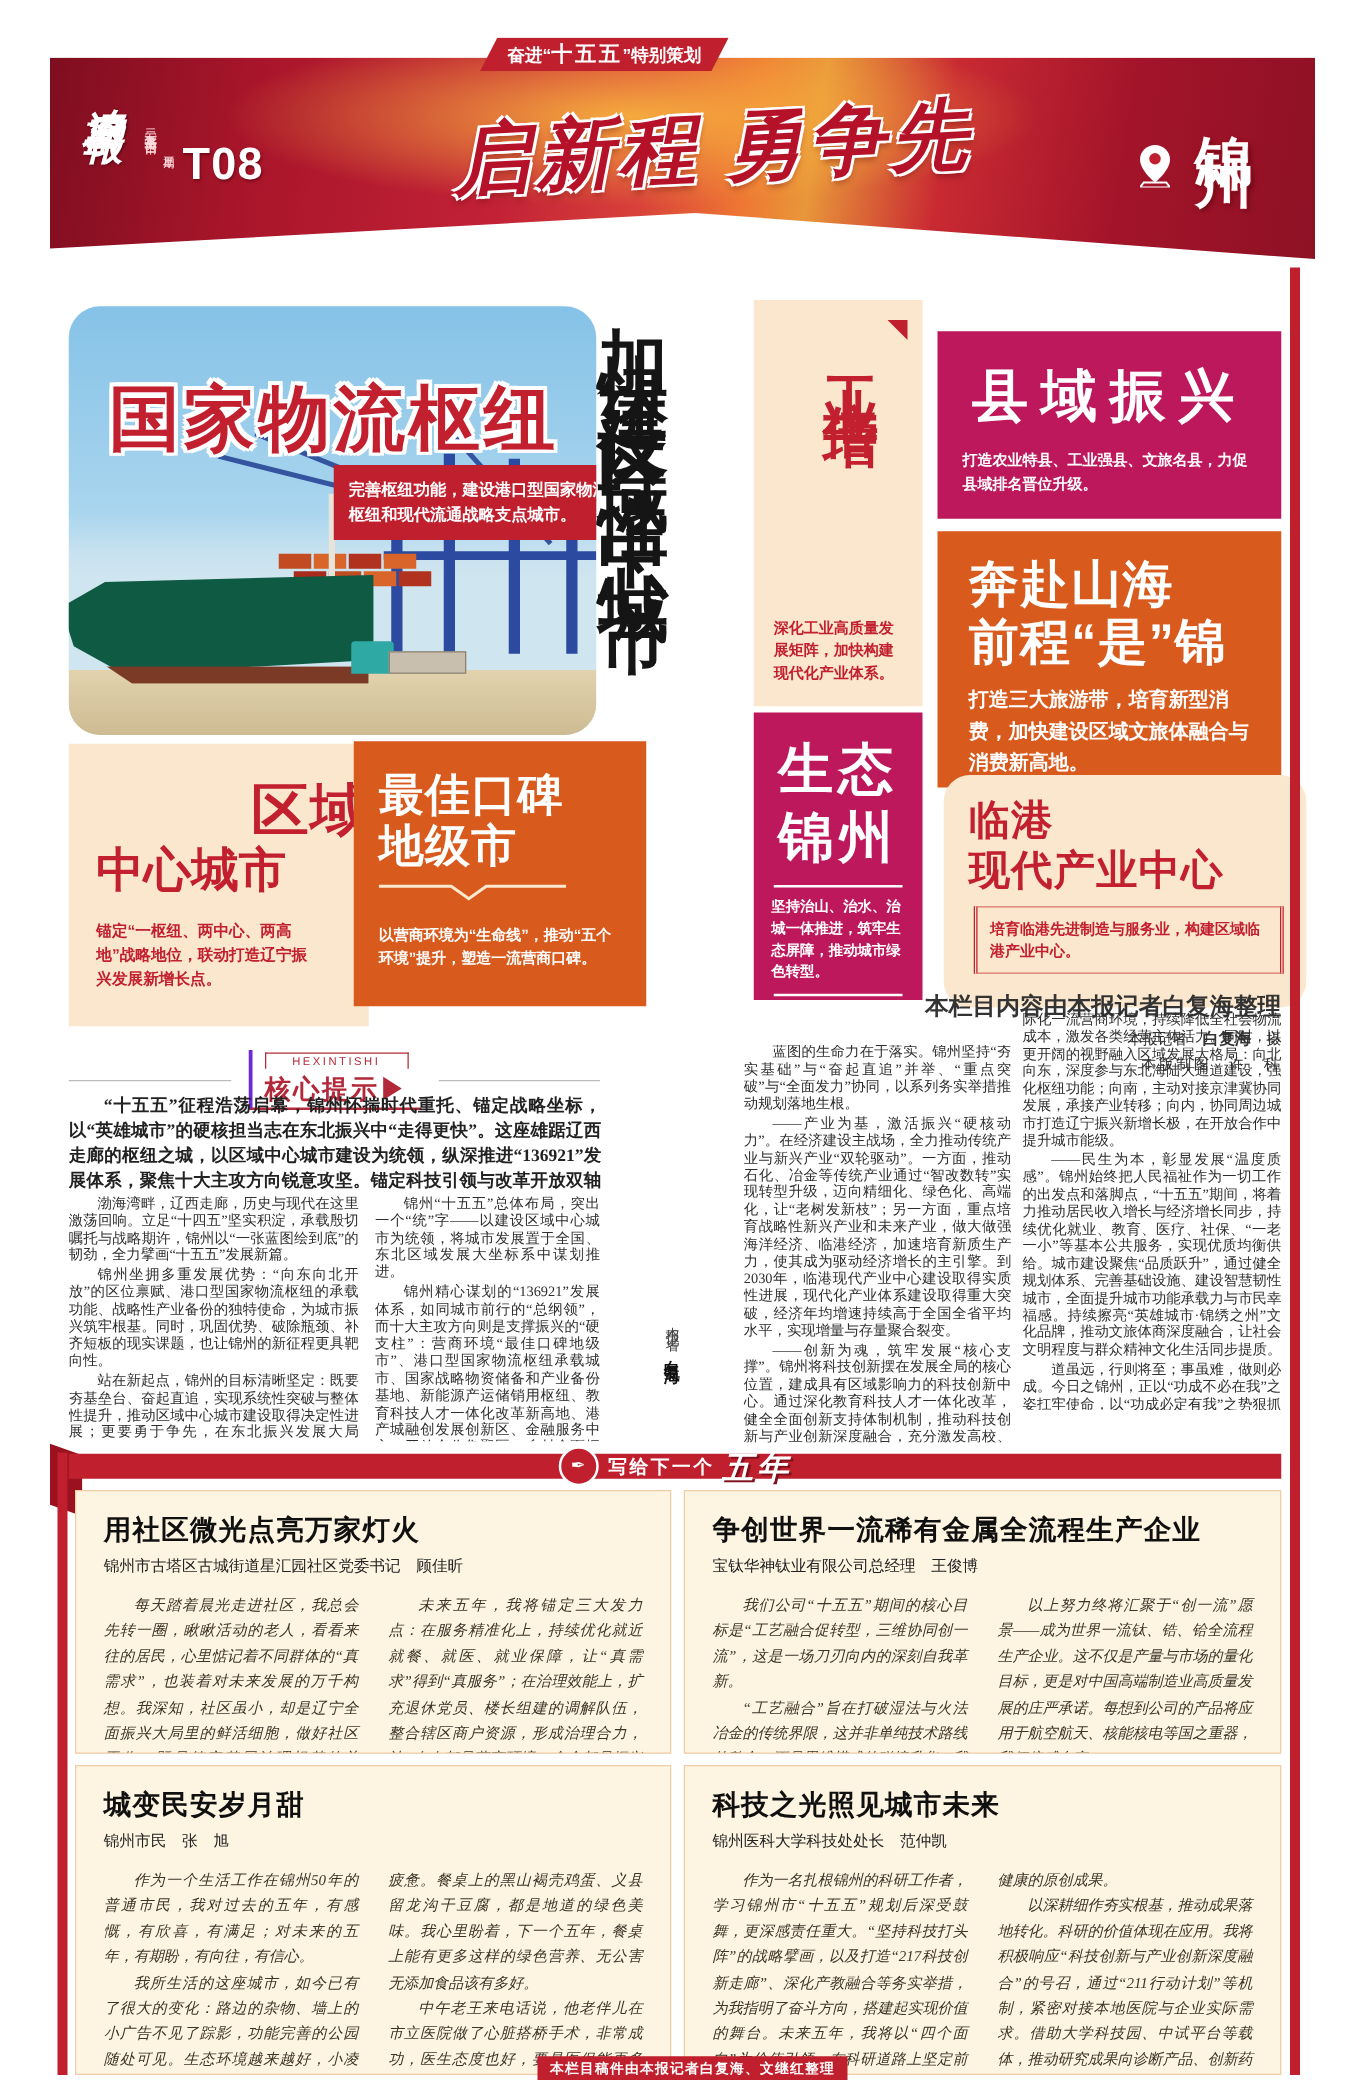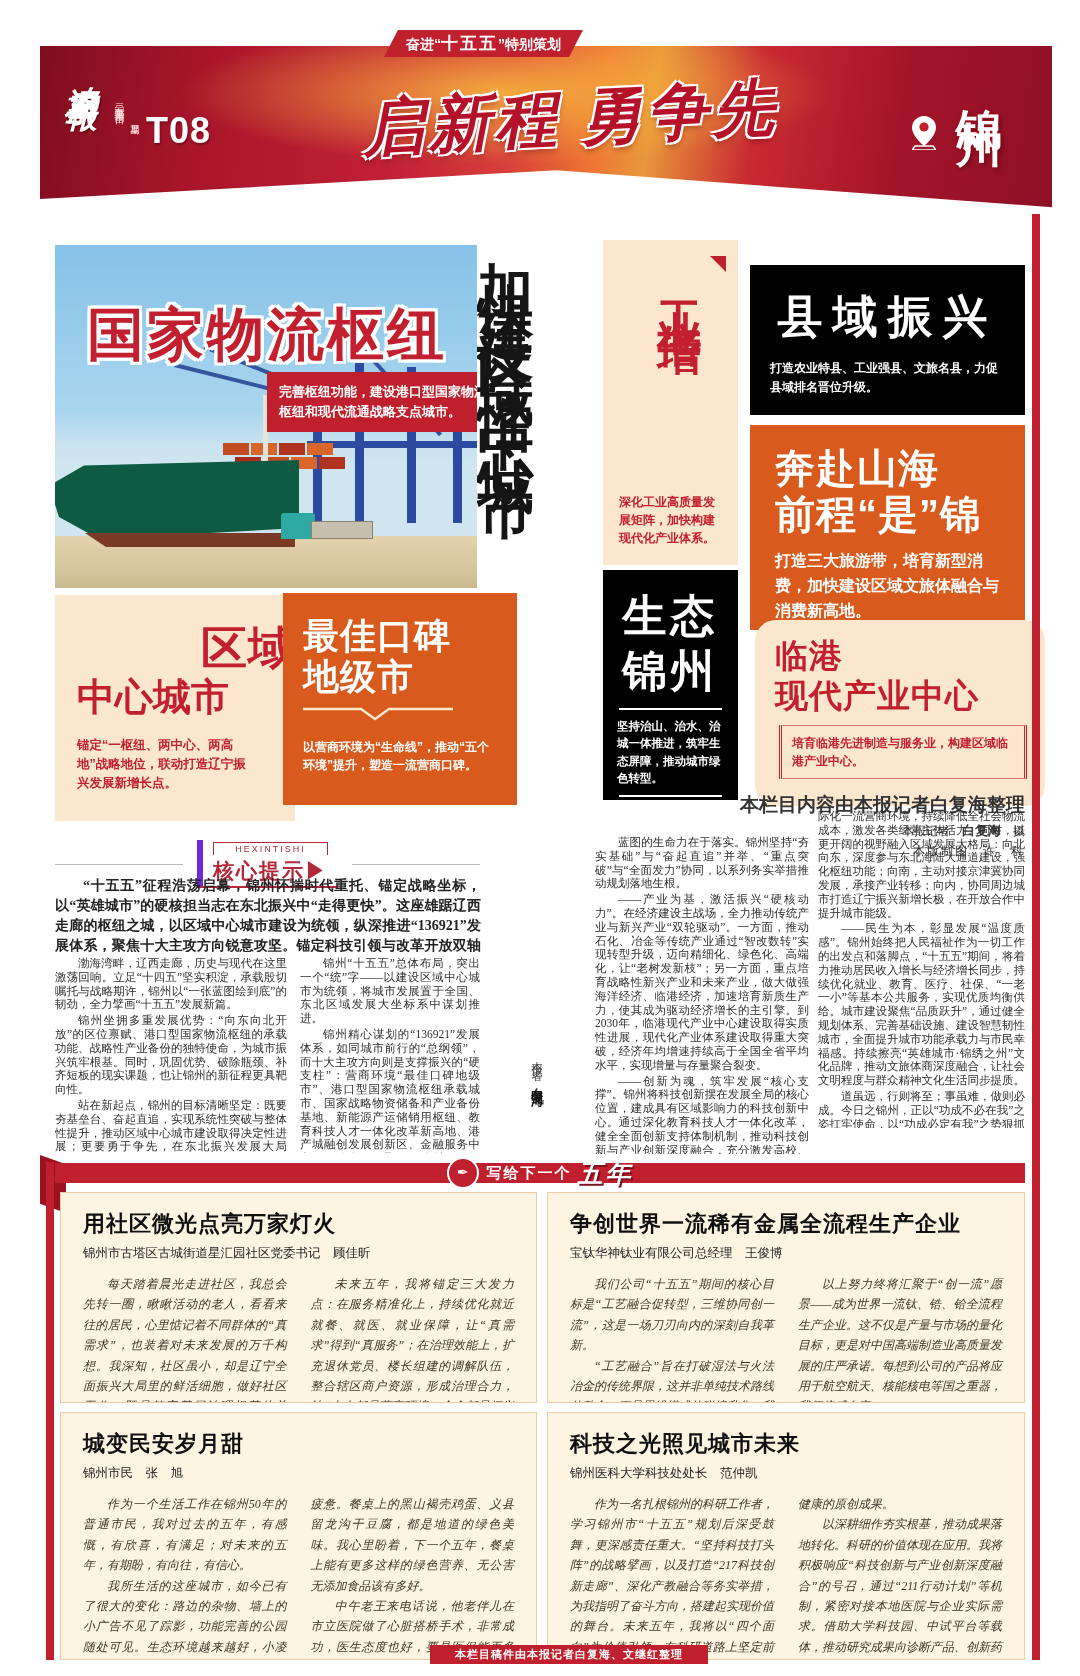--- a/index.html
+++ b/index.html
@@ -31,21 +31,21 @@
     font-weight:900;font-size:46px;letter-spacing:12px;
     text-shadow:-1px -1px 0 #9b1120,1px -1px 0 #9b1120,-1px 1px 0 #9b1120,2px 2px 4px #6d0a18;}
   .m-pin{left:912px;top:116px;}
 
   
   .vhead{left:470px;top:216px;height:880px;font-family:"Liberation Serif",serif;font-weight:900;
     font-size:56px;color:#151515;letter-spacing:22px;line-height:72px;}
 
   
   .photo{left:55px;top:245px;width:422px;height:343px;overflow:hidden;
-    background:linear-gradient(#85c2e7 0%,#a9d5ee 48%,#c9e2f0 58%,#cfe5ef 63%);}
+    background:linear-gradient(#85c2e7 0%,#a9d5ee 48%,#c9e2f0 58%,#cfe5ef 63%);border-radius:25px;}
   .dock{left:0;bottom:0;width:100%;height:52px;background:linear-gradient(#e2d3ae,#cdbb92);position:absolute;}
   .ship{left:-6px;top:215px;width:250px;height:92px;position:absolute;background:#0e5a42;
     clip-path:polygon(0 28%,14% 6%,100% 0,100% 74%,20% 86%,4% 62%);}
   .ship-stripe{left:30px;top:288px;width:210px;height:14px;position:absolute;background:#7a3a26;
     clip-path:polygon(0 0,100% 0,100% 100%,10% 100%);}
   .mast{left:208px;top:150px;width:5px;height:70px;position:absolute;background:#e8e4da;}
   .crane-post{position:absolute;width:9px;background:#2b4aa0;}
   .crane-beam{position:absolute;height:7px;background:#2b4aa0;}
   .crane-diag{position:absolute;height:4px;background:#34549f;transform-origin:left top;}
   .cont{position:absolute;width:26px;height:12px;}
@@ -53,21 +53,21 @@
   .truck-tr{left:256px;top:276px;width:60px;height:16px;position:absolute;background:#c8bfae;border:1px solid #8c8272;}
   .ph-head{left:32px;top:52px;width:380px;position:absolute;font-weight:900;font-size:57px;color:#c3202f;
     letter-spacing:3px;white-space:nowrap;
     text-shadow:-3px -3px 0 #fff,3px -3px 0 #fff,-3px 3px 0 #fff,3px 3px 0 #fff,0 -3px 0 #fff,0 3px 0 #fff,-3px 0 0 #fff,3px 0 0 #fff;}
   .ph-cap{left:212px;top:127px;width:210px;position:absolute;background:#c0202e;color:#fff;
     font-size:13px;font-weight:bold;line-height:1.55;padding:10px 12px;}
 
   
   .card{overflow:hidden;}
   .cream{background:#fbe7cd;}
-  .redbg{background:#000000;}
+  .redbg{background:#be185d;}
   .orangebg{background:#d85a1d;}
   .c-region{left:55px;top:595px;width:218px;height:198px;padding:28px 0 0 22px;}
   .c-region .t{font-size:46px;font-weight:900;color:#c3202f;line-height:1.12;letter-spacing:1px;text-align:right;}
   .c-region .t2{font-size:38px;font-weight:900;color:#c3202f;line-height:1.2;}
   .c-region .d{margin-top:16px;width:180px;font-size:12.5px;font-weight:bold;color:#c3202f;line-height:1.5;}
   .c-koubei{left:283px;top:593px;width:194px;height:190px;padding:22px 20px 0 20px;color:#fff;}
   .c-koubei .t{font-size:36px;font-weight:900;line-height:1.15;letter-spacing:1px;}
   .c-koubei .d{margin-top:12px;font-size:12px;font-weight:bold;line-height:1.55;}
   .c-industry{left:603px;top:240px;width:135px;height:325px;}
   .c-industry .t{position:absolute;right:28px;top:26px;height:260px;font-size:44px;font-weight:900;
@@ -94,21 +94,21 @@
 
   .credits{left:718px;top:792px;width:307px;text-align:right;color:#333;}
   .credits .l1{font-size:19px;font-weight:bold;font-family:Liberation Serif, serif;}
   .credits .l2{font-size:12px;margin-top:4px;}
   .credits .l2 b{font-size:13px;}
   .credits .l3{font-size:12px;margin-top:3px;letter-spacing:2px;}
 
   
   .tip-row{left:55px;top:840px;width:425px;display:flex;align-items:center;}
   .tip-row .line{flex:1;border-top:1px solid #bbb;}
-  .tip-box{margin:0 14px;text-align:center;border-left:6px solid #6d28d9;border-bottom:2px solid #b3293a;
+  .tip-box{margin:0 14px;text-align:center;border-left:3px solid #6d28d9;border-bottom:2px solid #b3293a;
     padding:2px 10px 1px;}
   .tip-en{display:block;font-size:9px;letter-spacing:2px;color:#b3293a;border:1px solid #b3293a;
     border-bottom:none;padding:1px 8px;}
   .tip-cn{display:block;font-size:21px;font-weight:900;color:#b3293a;font-family:"Liberation Serif",serif;
     letter-spacing:2px;margin-top:2px;}
   .lead{left:55px;top:876px;width:426px;height:76px;font-family:"Liberation Serif",serif;font-weight:bold;
     font-size:14px;line-height:1.42;color:#222;text-align:justify;text-indent:2em;overflow:hidden;}
   .bodycol{font-family:"Liberation Serif",serif;font-size:11.5px;line-height:1.2;color:#2e2e2e;
     text-align:justify;overflow:hidden;}
   .bodycol p{margin:0 0 2px;text-indent:2em;}
@@ -141,21 +141,21 @@
   .l-col{flex:1;}
   .l-col:first-child{margin-right:24px;}
   .l-col p{margin:0;font-family:"Liberation Serif",serif;font-style:italic;font-size:12px;line-height:1.7;
     color:#3d3328;text-align:justify;text-indent:2em;}
   .l-col p.no-indent{text-indent:0;}
   .lb1{left:60px;top:1192px;width:477px;height:211px;}
   .lb2{left:547px;top:1192px;width:478px;height:211px;}
   .lb3{left:60px;top:1412px;width:477px;height:248px;}
   .lb4{left:547px;top:1412px;width:478px;height:248px;}
   .fnote{left:430px;top:1645px;background:#c0202e;color:#fff;font-size:11px;font-weight:bold;
-    padding:2px 25px;letter-spacing:1px;}
+    padding:2px 10px;letter-spacing:1px;}
 </style>
 </head>
 <body>
 
 <div class="abs banner"></div>
 <div class="abs masthead vert">遼寧日報</div>
 <div class="abs m-date vert">二〇二五年十二月二十四日</div>
 <div class="abs m-week vert">星期三</div>
 <div class="abs m-page">T08</div>
 <div class="abs m-tag"><span>奋进“</span><span class="em">十五五</span><span>”特别策划</span></div>

